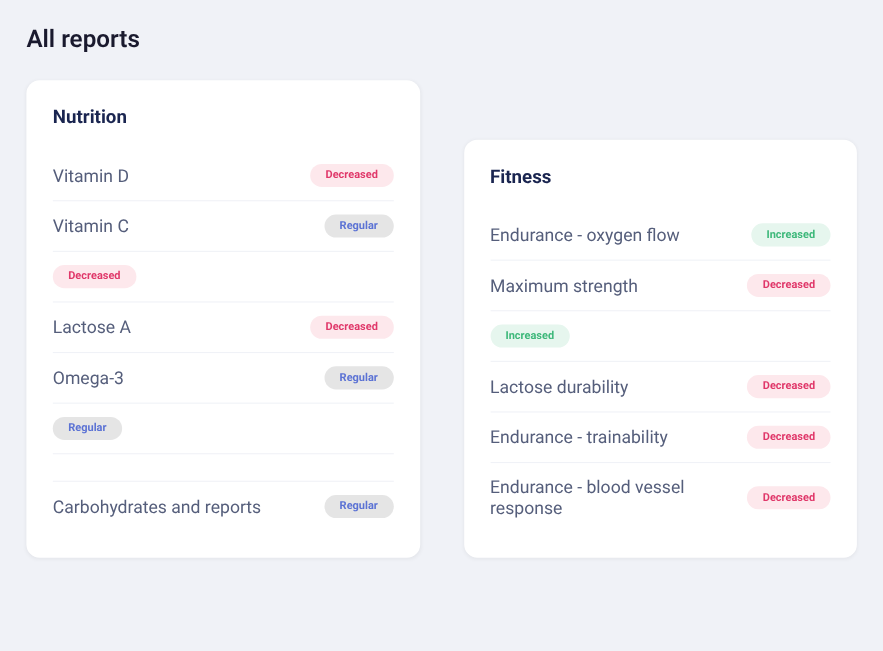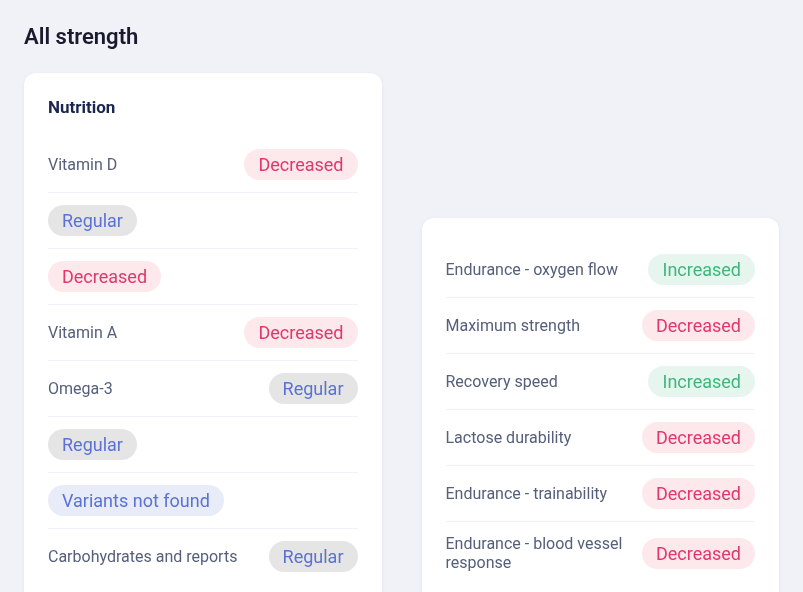--- a/index.html
+++ b/index.html
@@ -47,22 +47,22 @@
     .report-label {
       font-size: 16px;
       color: #555e7b;
       flex: 1;
       padding-right: 12px;
     }
     .badge {
       display: inline-block;
       padding: 5px 14px;
       border-radius: 20px;
-      font-size: 18px;
-      font-weight: 400;
+      font-size: 10px;
+      font-weight: 700;
       white-space: nowrap;
     }
     .badge-decreased {
       background: #fde8ec;
       color: #e0386a;
     }
     .badge-increased {
       background: #e6f6ee;
       color: #3db87a;
     }
@@ -71,70 +71,70 @@
       color: #5b72d4;
     }
     .badge-variants {
       background: #e8ecf8;
       color: #5b72d4;
     }
   </style>
 </head>
 <body>
 
-<h1 class="page-title">All strength</h1>
+<h1 class="page-title">All reports</h1>
 
 <div class="cards-container">
 
   <div class="card">
     <div class="card-title">Nutrition</div>
     <div id="nutrition-rows">
         <div class="report-row">
           <span class="report-label">Vitamin D</span>
           <span class="badge badge-decreased">Decreased</span>
         </div>
         <div class="report-row">
+          <span class="report-label">Vitamin C</span>
           <span class="badge badge-regular">Regular</span>
         </div>
         <div class="report-row">
           <span class="badge badge-decreased">Decreased</span>
         </div>
         <div class="report-row">
-          <span class="report-label">Vitamin A</span>
+          <span class="report-label">Lactose A</span>
           <span class="badge badge-decreased">Decreased</span>
         </div>
         <div class="report-row">
           <span class="report-label">Omega-3</span>
           <span class="badge badge-regular">Regular</span>
         </div>
         <div class="report-row">
           <span class="badge badge-regular">Regular</span>
         </div>
         <div class="report-row">
-          <span class="badge badge-variants">Variants not found</span>
         </div>
         <div class="report-row">
           <span class="report-label">Carbohydrates and reports</span>
           <span class="badge badge-regular">Regular</span>
         </div>
       </div>
   </div>
 
   <div class="card">
+    <div class="card-title">Fitness</div>
     <div id="fitness-rows">
         <div class="report-row">
           <span class="report-label">Endurance - oxygen flow</span>
           <span class="badge badge-increased">Increased</span>
         </div>
         <div class="report-row">
           <span class="report-label">Maximum strength</span>
           <span class="badge badge-decreased">Decreased</span>
         </div>
         <div class="report-row">
-          <span class="report-label">Recovery speed</span>
           <span class="badge badge-increased">Increased</span>
         </div>
         <div class="report-row">
           <span class="report-label">Lactose durability</span>
           <span class="badge badge-decreased">Decreased</span>
         </div>
         <div class="report-row">
           <span class="report-label">Endurance - trainability</span>
           <span class="badge badge-decreased">Decreased</span>
         </div>

